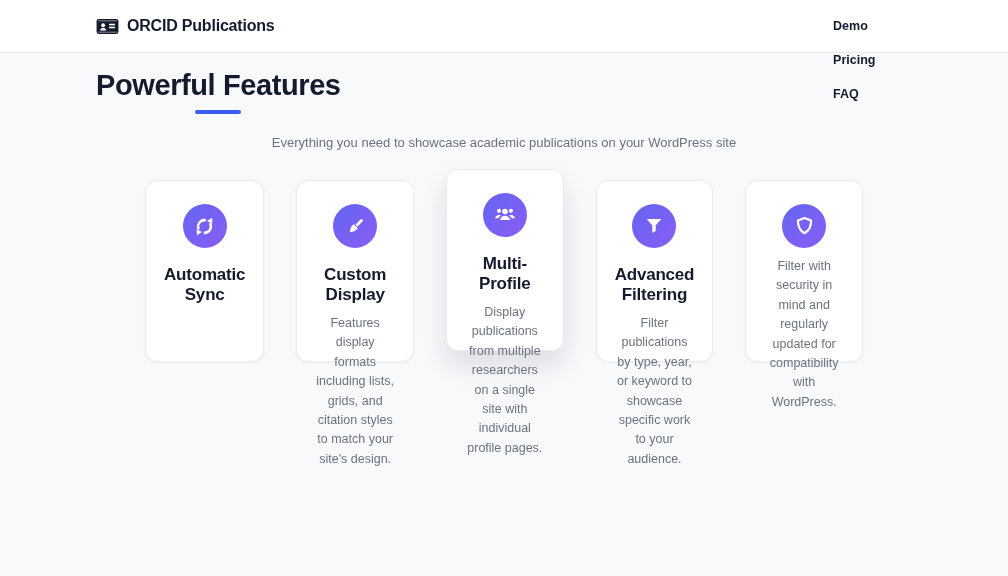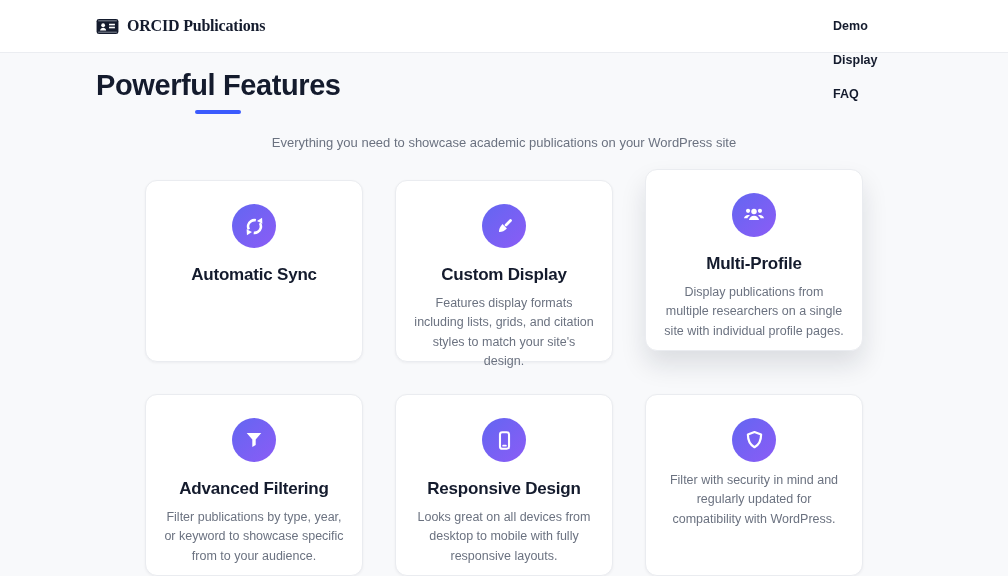--- a/index.html
+++ b/index.html
@@ -10,21 +10,21 @@
     font-family: "Liberation Sans", sans-serif;
     color: var(--heading, #141b2d);
   }
 
   
   .navbar { height: 53px; background: #ffffff; border-bottom: 1px solid #ebedf1; }
   .nav-inner {
     width: 816px; margin: 0 auto; height: 100%;
     display: flex; align-items: center; justify-content: space-between;
   }
-  .brand { display: flex; align-items: center; gap: 8px; cursor: pointer; font-family: Liberation Serif, serif; }
+  .brand { display: flex; align-items: center; gap: 8px; cursor: pointer; }
   .brand-icon { display: flex; align-items: center; }
   .brand-text { font-size: 16px; font-weight: 700; letter-spacing: -0.2px; }
   .nav-links { display: flex; gap: 20px; flex-direction: column; }
   .nav-link {
     font-size: 12.5px; font-weight: 700; color: var(--heading, #141b2d);
     text-decoration: none; cursor: pointer;
   }
 
   
   .container { width: 816px; margin: 0 auto; }
@@ -35,21 +35,21 @@
     background: var(--accent, #3b5bfd); margin: 8px auto 0;
   }
   .subtitle {
     text-align: center; color: var(--muted, #6b7280);
     font-size: 13px; margin: 21px 0 4px; font-weight: 400;
   }
 
   
   .grid {
     width: 718px; margin: 30px auto 0;
-    display: grid; grid-template-columns: repeat(3, 1fr);
+    display: grid; grid-template-columns: repeat(5, 1fr);
     column-gap: 20px; row-gap: 22px; gap: 32px;
   }
   .card {
     background: #ffffff; border: 1px solid #eaecf0; border-radius: 12px;
     height: 182px; padding: 23px 18px 0; text-align: center;
     box-shadow: 0 1px 3px rgba(16,24,40,0.05);
   }
   .card.raised {
     transform: translateY(-11px);
     box-shadow: 0 14px 26px rgba(16,24,40,0.12);
@@ -81,21 +81,21 @@
           <rect x="13.6" y="7.1" width="6.2" height="1.7" fill="#ffffff"></rect>
           <rect x="13.6" y="10.2" width="6.2" height="1.7" fill="#ffffff"></rect>
         </svg>
       </span>
       <span class="brand-text">ORCID Publications</span>
     </div>
     <nav class="nav-links" id="nav-links">
         <a class="nav-link" href="#">Features</a>
         <a class="nav-link" href="#">How It Works</a>
         <a class="nav-link" href="#">Demo</a>
-        <a class="nav-link" href="#">Display</a>
+        <a class="nav-link" href="#">Pricing</a>
         <a class="nav-link" href="#">FAQ</a>
       </nav>
   </div>
 </header>
 
 <main class="section">
   <div class="container">
     <div class="title-wrap">
       <h1 class="page-title">Powerful Features</h1>
       <div class="title-underline"></div>
@@ -138,31 +138,21 @@
     <h3 class="card-title">Multi-Profile</h3>
     <p class="card-desc">Display publications from multiple researchers on a single site with individual profile pages.</p>
   </div>
         <div class="card">
     <div class="icon-circle">
             <svg width="20" height="20" viewBox="0 0 20 20" fill="#fff">
               <path d="M2.7 2.9h14.6l-5.6 6.7v5.3l-3.4 2.2V9.6z"></path>
             </svg>
           </div>
     <h3 class="card-title">Advanced Filtering</h3>
-    <p class="card-desc">Filter publications by type, year, or keyword to showcase specific from to your audience.</p>
-  </div>
-        <div class="card">
-    <div class="icon-circle">
-            <svg width="21" height="21" viewBox="0 0 20 20">
-              <rect x="5.7" y="2.2" width="8.6" height="15.6" rx="2.2" fill="none" stroke="#fff" stroke-width="2"></rect>
-              <line x1="8.7" y1="14.9" x2="11.3" y2="14.9" stroke="#fff" stroke-width="1.7" stroke-linecap="round"></line>
-            </svg>
-          </div>
-    <h3 class="card-title">Responsive Design</h3>
-    <p class="card-desc">Looks great on all devices from desktop to mobile with fully responsive layouts.</p>
+    <p class="card-desc">Filter publications by type, year, or keyword to showcase specific work to your audience.</p>
   </div>
         <div class="card">
     <div class="icon-circle">
             <svg width="21" height="21" viewBox="0 0 20 20">
               <path d="M10 1.9l6.3 2.4c0 5.1-2.2 9.9-6.3 12.1-4.1-2.2-6.3-7-6.3-12.1z" fill="none" stroke="#fff" stroke-width="2.1" stroke-linejoin="round"></path>
             </svg>
           </div>
     <p class="card-desc">Filter with security in mind and regularly updated for compatibility with WordPress.</p>
   </div>
       </div>

